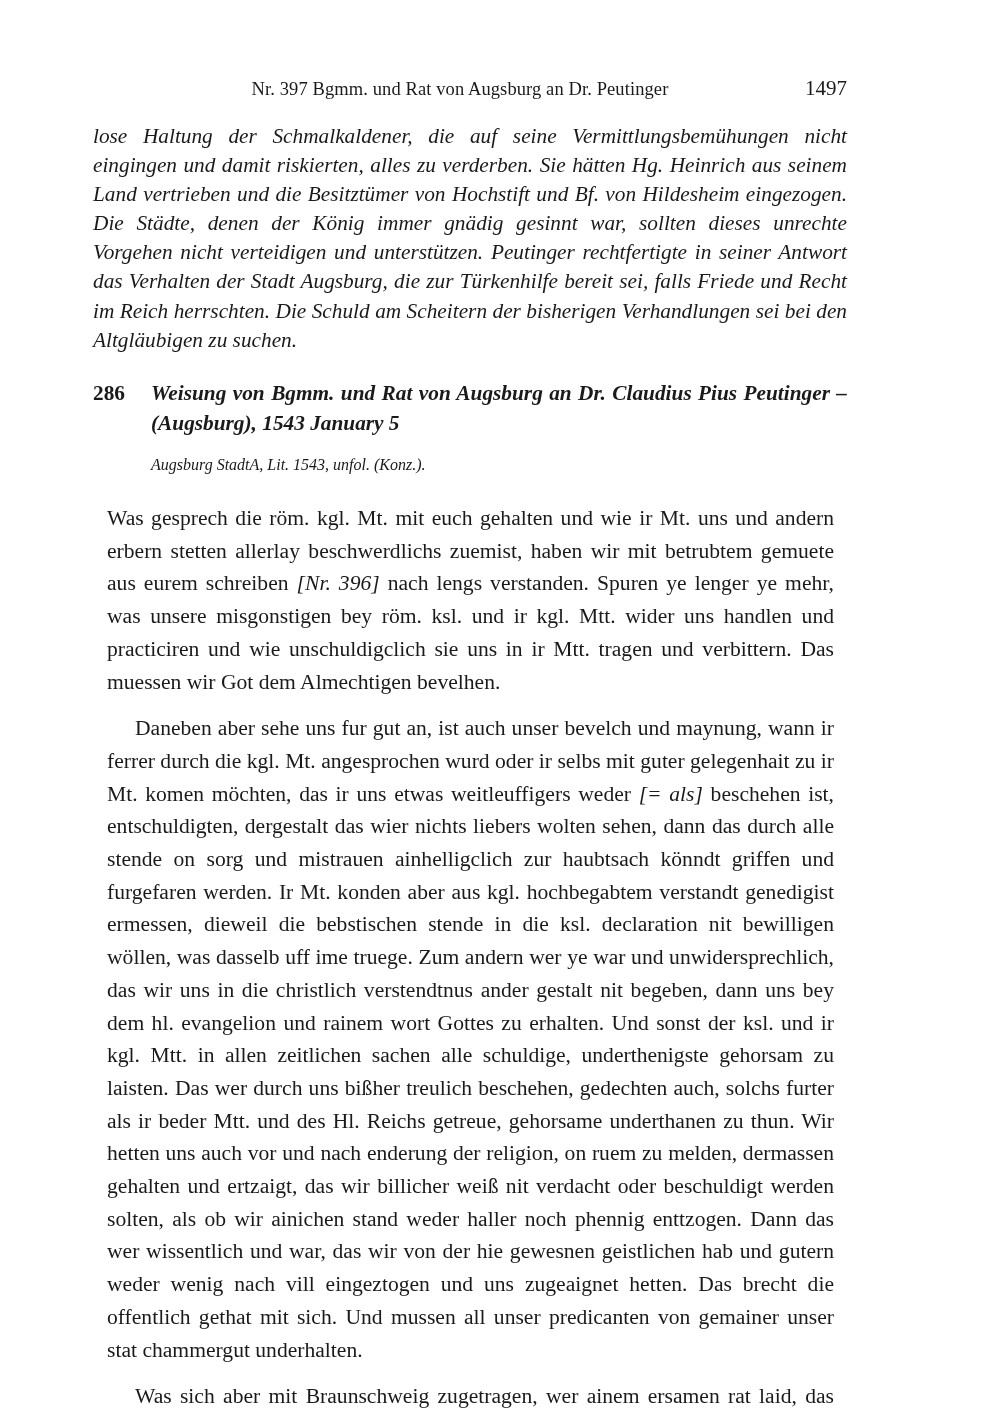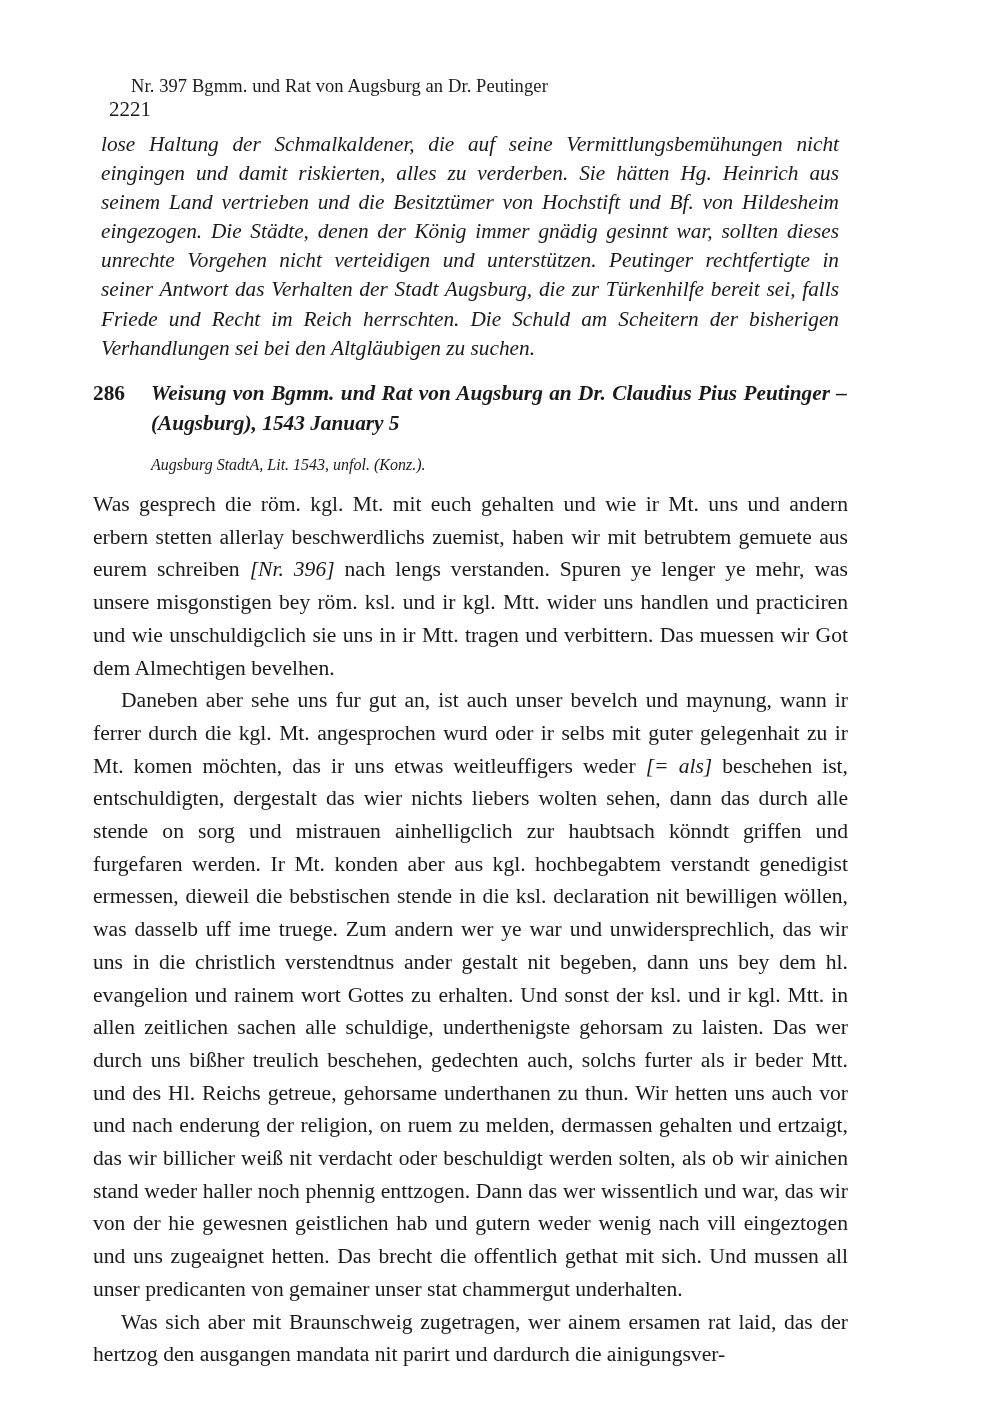--- a/index.html
+++ b/index.html
@@ -23,21 +23,20 @@
 
   
   .runninghead {
     position: absolute;
     top: 76px;
     left: 93px;
     width: 754px;
     height: 26px;
     display: flex;
     align-items: baseline;
-    flex-direction: column;
   }
   .rh-title {
     flex: 1 1 auto;
     text-align: center;
     font-size: 18.5px;
     letter-spacing: 0.1px;
     white-space: nowrap;
     padding-left: 38px;
   }
   .rh-folio {
@@ -53,21 +52,21 @@
     top: 122px;
     left: 93px;
     width: 754px;
     font-style: italic;
     font-size: 21.3px;
     line-height: 29.1px;
     text-align: justify;
     text-justify: inter-word;
     hyphens: manual;
   }
-  .regest p { margin: 8px; }
+  .regest p { margin: 0; }
 
   
   .doc-heading {
     position: absolute;
     top: 378px;
     left: 93px;
     width: 754px;
     font-weight: bold;
     font-style: italic;
     font-size: 21.3px;
@@ -105,39 +104,39 @@
     top: 488px;
     left: 93px;
     width: 755px;
     font-size: 21.6px;
     line-height: 32.7px;
     text-align: justify;
     text-justify: inter-word;
     hyphens: manual;
   }
   .body-text p {
-    margin: 0;
+    margin: 14px;
     text-indent: 0;
   }
   .body-text p.indent {
     text-indent: 28px;
   }
   .body-text p.last {
     
   }
   i, em { font-style: italic; }
 </style>
 </head>
 <body>
 
 <div class="page">
 
   <div class="runninghead">
     <div class="rh-title">Nr. 397 Bgmm. und Rat von Augsburg an Dr. Peutinger</div>
-    <div class="rh-folio">2221</div>
+    <div class="rh-folio">1497</div>
   </div>
 
   <div class="regest">
     <p>lose Haltung der Schmalkaldener, die auf seine Vermittlungsbemühungen nicht eingingen und damit riskierten, alles zu verderben. Sie hätten Hg. Heinrich aus seinem Land vertrieben und die Besitztümer von Hochstift und Bf. von Hildesheim eingezogen. Die Städte, denen der König immer gnädig gesinnt war, sollten dieses unrechte Vorgehen nicht verteidigen und unterstützen. Peutinger rechtfertigte in seiner Antwort das Verhalten der Stadt Augsburg, die zur Türkenhilfe bereit sei, falls Friede und Recht im Reich herrschten. Die Schuld am Scheitern der bisherigen Verhandlungen sei bei den Altgläubigen zu suchen.</p>
   </div>
 
   <div class="doc-heading">
     <span class="num">286</span>
     <span class="title">Weisung von Bgmm. und Rat von Augsburg an Dr. Claudius Pius Peutinger – (Augsburg), 1543 January 5</span>
   </div>

